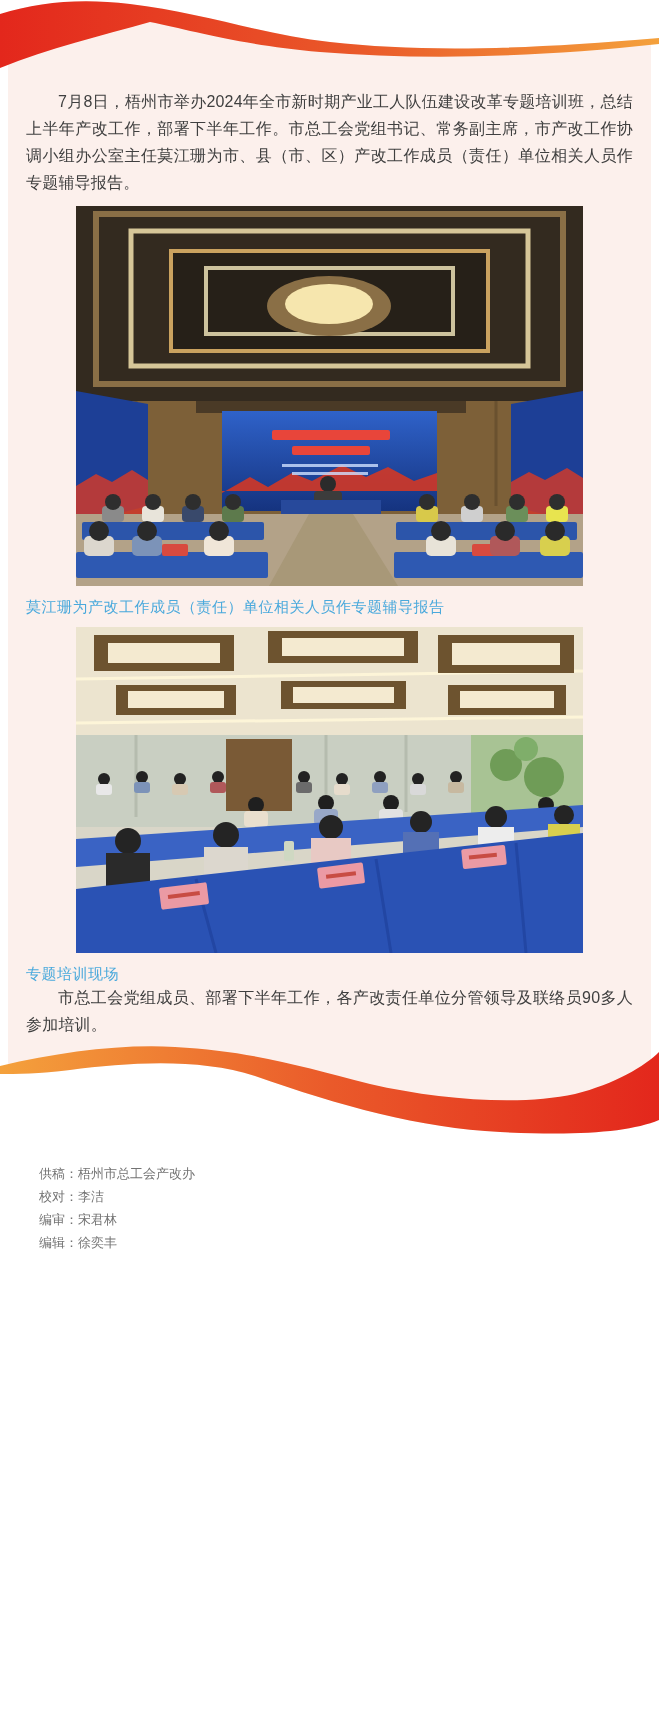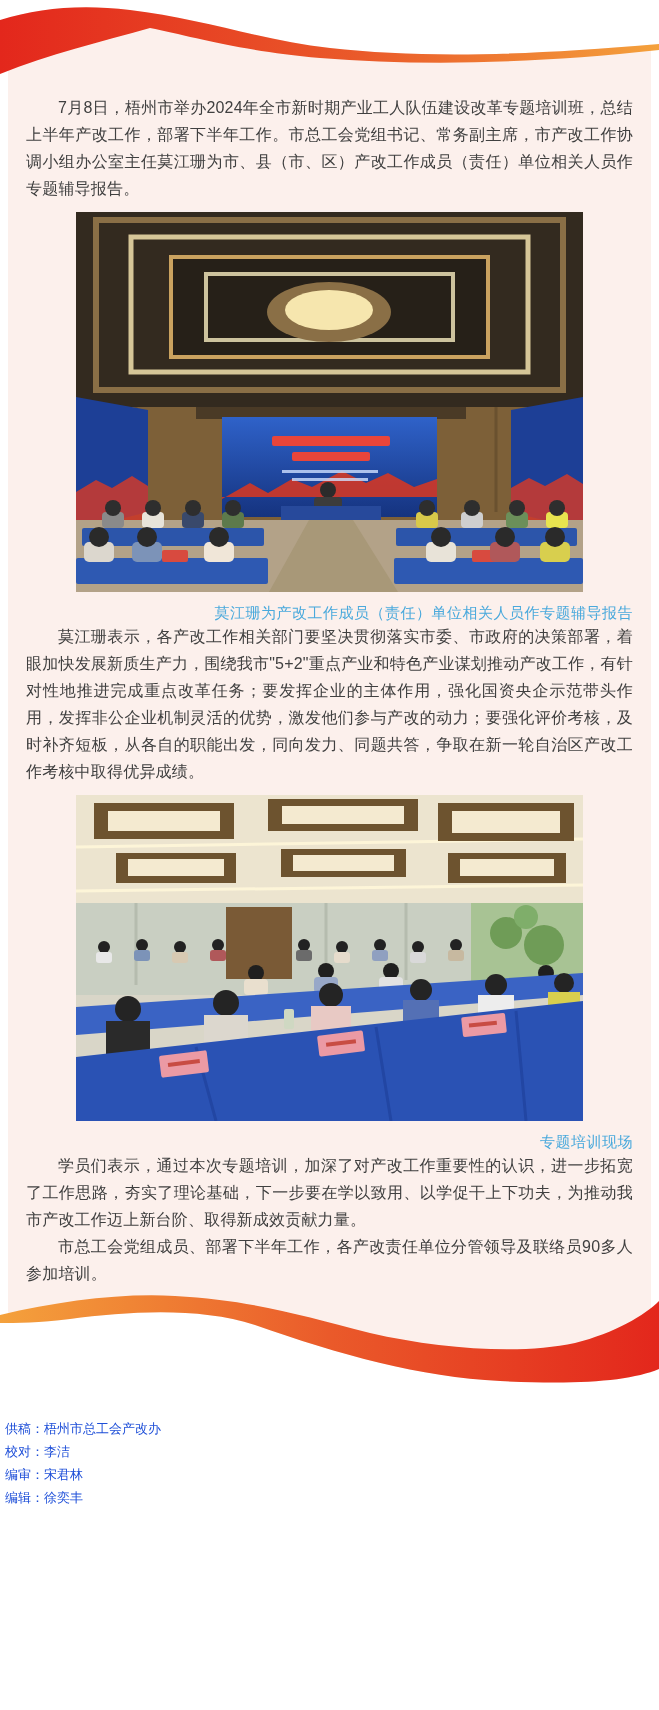--- a/index.html
+++ b/index.html
@@ -1,31 +1,31 @@
 <!DOCTYPE html>
 <html><head>
 <meta charset="utf-8">
 <style>
   html,body{margin:0;padding:0;}
   body{background:#ffffff;font-family:"Liberation Sans","DejaVu Sans",sans-serif;}
   .page{width:659px;position:relative;background:#ffffff;overflow:hidden;}
-  .card{margin:6px 8px;background:#fcf0ec;position:relative;}
+  .card{margin:0 8px;background:#fcf0ec;position:relative;}
   .hdr-wave,.ftr-wave{display:block;width:659px;margin-left:-8px;}
   .hdr-wave{height:88px;}
   .ftr-wave{height:108px;margin-top:2px;}
   .content{padding:0 18px;}
   p.body{margin:0;font-size:16px;line-height:27px;color:#404040;text-align:justify;text-indent:2em;letter-spacing:0.2px;}
   .mt26{margin-top:26px;}
   .mt24{margin-top:24px;}
   figure.photo{margin:10px auto 0;width:507px;padding:0;}
   figure.photo svg{display:block;width:507px;height:auto;}
   .photo2{margin-top:26px;}
-  .caption{margin-top:12px;text-align:right;font-size:15px;color:#4aa9dc;letter-spacing:0.5px;}
+  .caption{margin-top:12px;text-align:left;font-size:15px;color:#4aa9dc;letter-spacing:0.5px;}
   .credits{background:#ffffff;padding:14px 0 12px 5px;}
-  .credit-line{font-size:13px;color:#1d4ed8;line-height:23px;}
+  .credit-line{font-size:13px;color:#737373;line-height:23px;margin-left:34px;}
 </style>
 </head>
 <body>
 
 <div class="page">
   <div class="card">
 
     <svg class="hdr-wave" viewBox="0 0 659 88" preserveAspectRatio="none">
       <defs>
         <linearGradient id="gradTop" x1="0" y1="0" x2="659" y2="0" gradientUnits="userSpaceOnUse">
@@ -123,21 +123,20 @@
             <rect x="414" y="330" width="30" height="20" rx="5" fill="#b0585a"></rect>
               <circle cx="429" cy="325" r="10" fill="#2a2a2a"></circle>
             <rect x="464" y="330" width="30" height="20" rx="5" fill="#d8cf4e"></rect>
               <circle cx="479" cy="325" r="10" fill="#2a2a2a"></circle>
           </g>
         </svg>
       </figure>
 
       <div class="caption">莫江珊为产改工作成员（责任）单位相关人员作专题辅导报告</div>
 
-      <p class="body">莫江珊表示，各产改工作相关部门要坚决贯彻落实市委、市政府的决策部署，着眼加快发展新质生产力，围绕我市"5+2"重点产业和特色产业谋划推动产改工作，有针对性地推进完成重点改革任务；要发挥企业的主体作用，强化国资央企示范带头作用，发挥非公企业机制灵活的优势，激发他们参与产改的动力；要强化评价考核，及时补齐短板，从各自的职能出发，同向发力、同题共答，争取在新一轮自治区产改工作考核中取得优异成绩。</p>
 
       <figure class="photo photo2">
         <svg viewBox="0 0 507 326">
 
           <rect x="0" y="0" width="507" height="326" fill="#d9d6c8"></rect>
 
           <rect x="0" y="0" width="507" height="108" fill="#ece4cf"></rect>
           <g stroke="#fff7da" stroke-width="3" opacity="0.9">
             <line x1="0" y1="52" x2="507" y2="44"></line>
               <line x1="0" y1="96" x2="507" y2="90"></line>
@@ -228,21 +227,20 @@
             <rect x="92" y="266" width="32" height="4" transform="rotate(-7 108 269)"></rect>
             <rect x="250" y="246" width="30" height="4" transform="rotate(-7 265 248)"></rect>
             <rect x="393" y="227" width="28" height="4" transform="rotate(-6 408 230)"></rect>
           </g>
           <rect x="208" y="214" width="10" height="20" rx="2" fill="#cfd8c2"></rect>
         </svg>
       </figure>
 
       <div class="caption">专题培训现场</div>
 
-      <p class="body mt24">学员们表示，通过本次专题培训，加深了对产改工作重要性的认识，进一步拓宽了工作思路，夯实了理论基础，下一步要在学以致用、以学促干上下功夫，为推动我市产改工作迈上新台阶、取得新成效贡献力量。</p>
       <p class="body">市总工会党组成员、部署下半年工作，各产改责任单位分管领导及联络员90多人参加培训。</p>
     </div>
 
     <svg class="ftr-wave" viewBox="0 0 659 108" preserveAspectRatio="none">
       <defs>
         <linearGradient id="gradBot" x1="0" y1="0" x2="659" y2="0" gradientUnits="userSpaceOnUse">
           <stop offset="0" stop-color="#f4a13c"></stop>
           <stop offset="0.5" stop-color="#ea5a2a"></stop>
           <stop offset="1" stop-color="#e3271c"></stop>
         </linearGradient>

